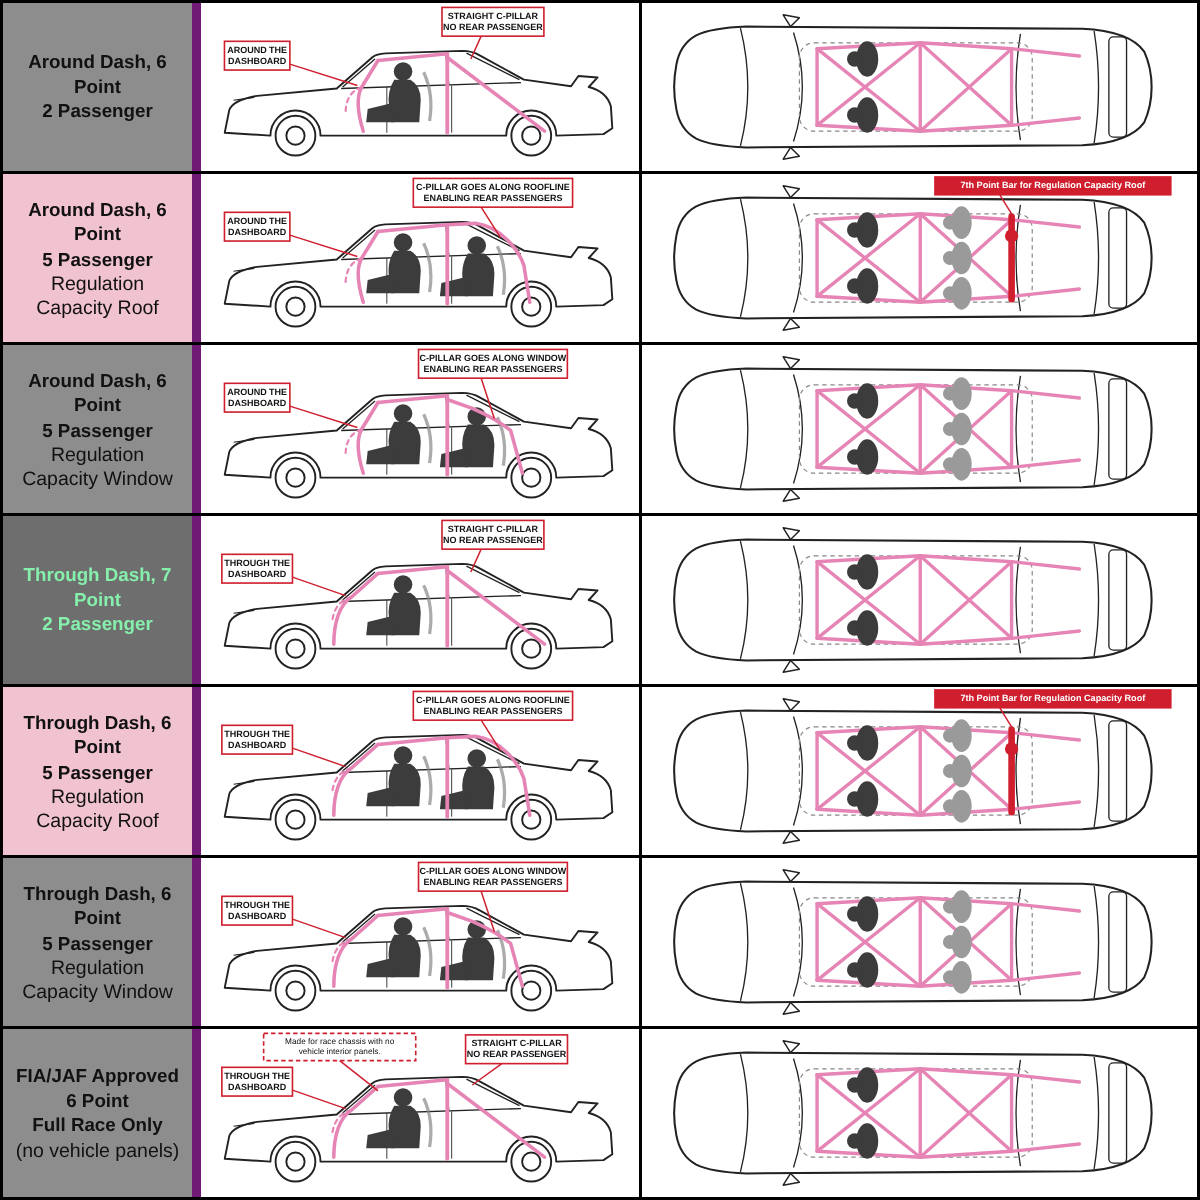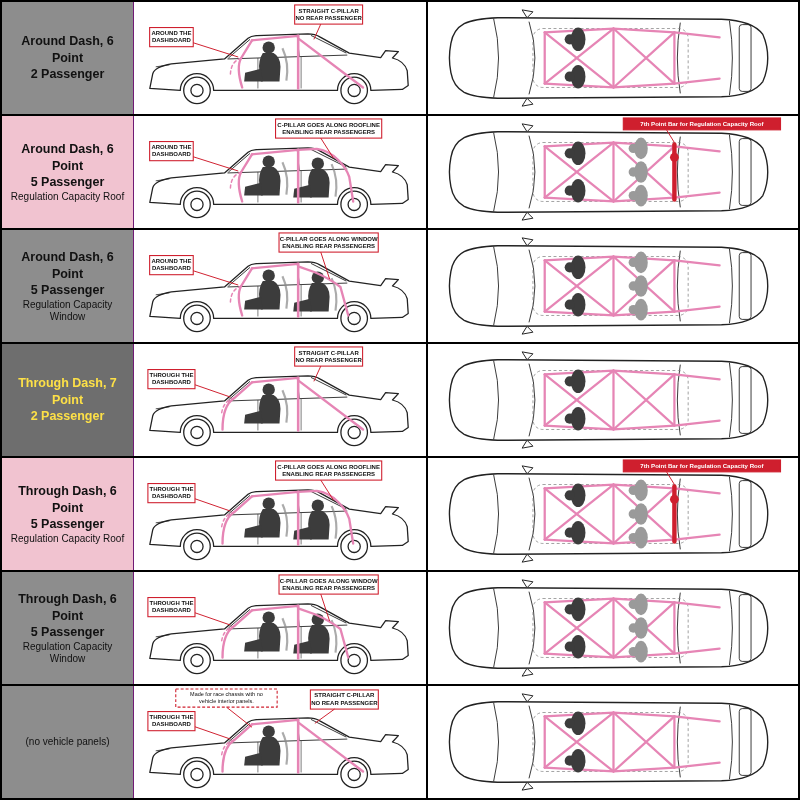--- a/index.html
+++ b/index.html
@@ -1,22 +1,22 @@
 <!DOCTYPE html>
 <html><head>
 <meta charset="utf-8">
 <style>
   html,body{margin:0;padding:0;background:#fff;font-family:"Liberation Sans",sans-serif;}
   .chart{width:800px;height:800px;border:2px solid #000;box-sizing:border-box;display:flex;flex-direction:column;background:#fff;}
   .row{flex:1;display:flex;border-bottom:2px solid #000;min-height:0;}
   .row:last-child{border-bottom:none;}
   .cell{box-sizing:border-box;min-width:0;}
-  .label-cell{width:132px;border-right:1px solid #701a75;display:flex;flex-direction:column;align-items:center;justify-content:center;text-align:center;padding:6px 8px;}
+  .label-cell{width:132px;border-right:6px solid #701a75;display:flex;flex-direction:column;align-items:center;justify-content:center;text-align:center;padding:6px 8px;}
   .title-line{font-weight:bold;font-size:12.5px;line-height:1.32;}
-  .subtitle{font-size:10px;margin-top:0;line-height:1.2;}
+  .subtitle{font-size:13px;margin-top:0;line-height:1.2;}
   .side-cell{width:294px;border-right:2px solid #000;background:#fff;}
   .top-cell{flex:1;background:#fff;}
   svg{width:100%;height:100%;display:block;}
 </style>
 </head>
 <body>
 
 <div class="chart" id="chart">
     <div class="row">
     <div class="cell label-cell" style="background: rgb(141, 141, 141); color: rgb(17, 17, 17);">
@@ -267,21 +267,21 @@
           <ellipse cx="216" cy="33" rx="6.9" ry="11.040000000000001" fill="#9a9a9a"></ellipse>
           <circle cx="208.18" cy="33" r="4.784000000000001" fill="#9a9a9a"></circle>
           <ellipse cx="216" cy="57" rx="6.9" ry="11.040000000000001" fill="#9a9a9a"></ellipse>
           <circle cx="208.18" cy="57" r="4.784000000000001" fill="#9a9a9a"></circle>
           <ellipse cx="216" cy="81" rx="6.9" ry="11.040000000000001" fill="#9a9a9a"></ellipse>
           <circle cx="208.18" cy="81" r="4.784000000000001" fill="#9a9a9a"></circle>
         </svg>
     </div>
   </div>
     <div class="row">
-    <div class="cell label-cell" style="background: rgb(110, 110, 110); color: #fde047;">
+    <div class="cell label-cell" style="background: rgb(110, 110, 110); color: #86efac;">
       <div class="title">
           <div class="title-line">Through Dash, 7 Point</div>
           <div class="title-line">2 Passenger</div>
         </div>
 
     </div>
     <div class="cell side-cell">
       <svg class="side-svg" preserveAspectRatio="xMidYMid meet" viewBox="0 0 293 114">
           <g stroke="#222222" stroke-width="1.3" fill="#fff" stroke-linejoin="round">
             <path d="M 14 88 L 17 73 Q 19 66 36 63 L 90 58 L 114 37 Q 117 34.5 123 34.2 L 175 32.5 Q 182 32.5 187 35.5 L 217 52 L 249 56.5 L 254 49.5 L 267 50.5 L 261 57 Q 273 60 276 70 L 277 85 L 271 89 L 239 90 A 17 17 0 0 0 205 90 L 79 90 A 17 17 0 0 0 45 90 L 14 88 Z"></path>
@@ -523,20 +523,25 @@
           <circle cx="208.18" cy="33" r="4.784000000000001" fill="#9a9a9a"></circle>
           <ellipse cx="216" cy="57" rx="6.9" ry="11.040000000000001" fill="#9a9a9a"></ellipse>
           <circle cx="208.18" cy="57" r="4.784000000000001" fill="#9a9a9a"></circle>
           <ellipse cx="216" cy="81" rx="6.9" ry="11.040000000000001" fill="#9a9a9a"></ellipse>
           <circle cx="208.18" cy="81" r="4.784000000000001" fill="#9a9a9a"></circle>
         </svg>
     </div>
   </div>
     <div class="row">
     <div class="cell label-cell" style="background: rgb(141, 141, 141); color: rgb(17, 17, 17);">
+      <div class="title">
+          <div class="title-line">FIA/JAF Approved</div>
+          <div class="title-line">6 Point</div>
+          <div class="title-line">Full Race Only</div>
+        </div>
       <div class="subtitle">(no vehicle panels)</div>
     </div>
     <div class="cell side-cell">
       <svg class="side-svg" preserveAspectRatio="xMidYMid meet" viewBox="0 0 293 114">
           <g stroke="#222222" stroke-width="1.3" fill="#fff" stroke-linejoin="round">
             <path d="M 14 88 L 17 73 Q 19 66 36 63 L 90 58 L 114 37 Q 117 34.5 123 34.2 L 175 32.5 Q 182 32.5 187 35.5 L 217 52 L 249 56.5 L 254 49.5 L 267 50.5 L 261 57 Q 273 60 276 70 L 277 85 L 271 89 L 239 90 A 17 17 0 0 0 205 90 L 79 90 A 17 17 0 0 0 45 90 L 14 88 Z"></path>
             <circle cx="62" cy="90" r="13.5"></circle>
             <circle cx="62" cy="90" r="6.2"></circle>
             <circle cx="222" cy="90" r="13.5"></circle>
             <circle cx="222" cy="90" r="6.2"></circle>

